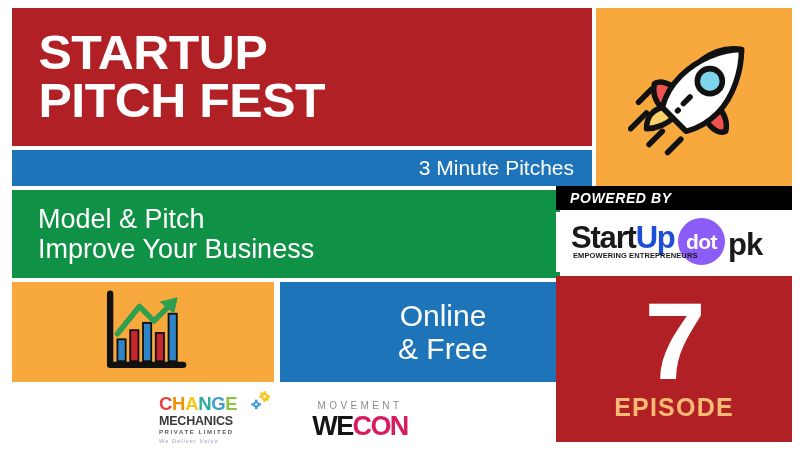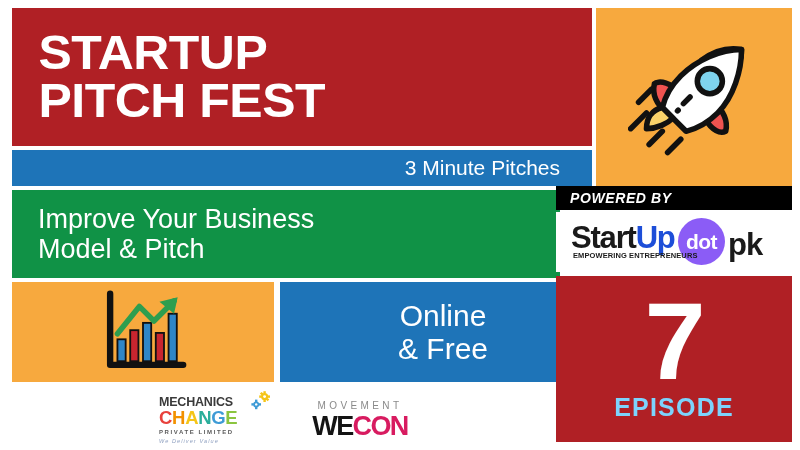--- a/index.html
+++ b/index.html
@@ -41,21 +41,21 @@
 
   
   #subtitle-block {
     left: 12px; top: 150px; width: 580px; height: 36px;
     background: #1E74B8;
     display: flex; align-items: center; justify-content: flex-end;
   }
   #subtitle-text {
     color: #ffffff;
     font-size: 21px;
-    padding-right: 32px;
+    padding-right: 18px;
     font-family: "Liberation Sans", sans-serif;
   }
 
   
   #rocket-block {
     left: 596px; top: 8px; width: 196px; height: 178px;
     background: #F7A93E;
     display: flex; align-items: center; justify-content: center;
   }
   #rocket-icon { width: 132px; height: 132px; display:block; }
@@ -150,21 +150,21 @@
   #episode-block {
     left: 556px; top: 276px; width: 236px; height: 166px;
     background: #B02025;
     display: flex; flex-direction: column; align-items: center; justify-content: center;
   }
   #episode-number {
     color: #ffffff; font-weight: bold; font-size: 110px; line-height: 0.82;
     letter-spacing: -2px;
   }
   #episode-label {
-    color: #7dd3fc; font-weight: bold; font-size: 25px; letter-spacing: 1.2px;
+    color: #fdba74; font-weight: bold; font-size: 25px; letter-spacing: 1.2px;
     margin-top: 6px;
   }
 
   
   #footer-logos {
     left: 12px; top: 392px; width: 548px; height: 52px;
     display: flex; align-items: center; justify-content: center; gap: 44px;
   }
 
   
@@ -236,22 +236,22 @@
 
         <line x1="18" y1="44" x2="8" y2="54"></line>
         <line x1="14" y1="62" x2="2" y2="74"></line>
         <line x1="26" y1="76" x2="16" y2="86"></line>
         <line x1="40" y1="82" x2="30" y2="92"></line>
       </g>
     </svg>
   </div>
 
   <div id="tagline-block" class="block">
+    <div class="tagline-line">Model &amp; Pitch</div>
     <div class="tagline-line">Improve Your Business</div>
-    <div class="tagline-line">Model &amp; Pitch</div>
   </div>
 
   <div id="chart-block" class="block">
     <svg id="chart-icon" viewBox="0 0 100 92">
 
       <path d="M14 4 L14 82 L94 82" fill="none" stroke="#111111" stroke-width="7" stroke-linecap="round" stroke-linejoin="round"></path>
 
       <rect x="22" y="54" width="9" height="24" fill="#2E86C8" stroke="#111111" stroke-width="2"></rect>
       <rect x="36" y="44" width="9" height="34" fill="#C8252F" stroke="#111111" stroke-width="2"></rect>
       <rect x="50" y="36" width="9" height="42" fill="#2E86C8" stroke="#111111" stroke-width="2"></rect>
@@ -284,24 +284,24 @@
   </div>
 
   <div id="episode-block" class="block">
     <div id="episode-number">7</div>
     <div id="episode-label">EPISODE</div>
   </div>
 
   <div id="footer-logos" class="block">
 
     <div id="logo-change-mechanics">
-      <div id="cm-mechanics">MECHANICS</div>
       <div id="cm-change">
         <span style="color:#E8413C">C</span><span style="color:#F29100">H</span><span style="color:#F5C518">A</span><span style="color:#2BAE9B">N</span><span style="color:#3E9BD6">G</span><span style="color:#8BC53F">E</span>
       </div>
+      <div id="cm-mechanics">MECHANICS</div>
       <div id="cm-private">PRIVATE LIMITED</div>
       <div id="cm-slogan">We Deliver Value</div>
       <svg id="cm-gears" viewBox="0 0 40 36">
         <g fill="#F5C518">
           <circle cx="26" cy="9" r="6"></circle>
           <g>
             <rect x="24" y="0" width="4" height="4"></rect>
               <rect x="24" y="14" width="4" height="4"></rect>
             <rect x="17" y="7" width="4" height="4"></rect>
               <rect x="31" y="7" width="4" height="4"></rect>

